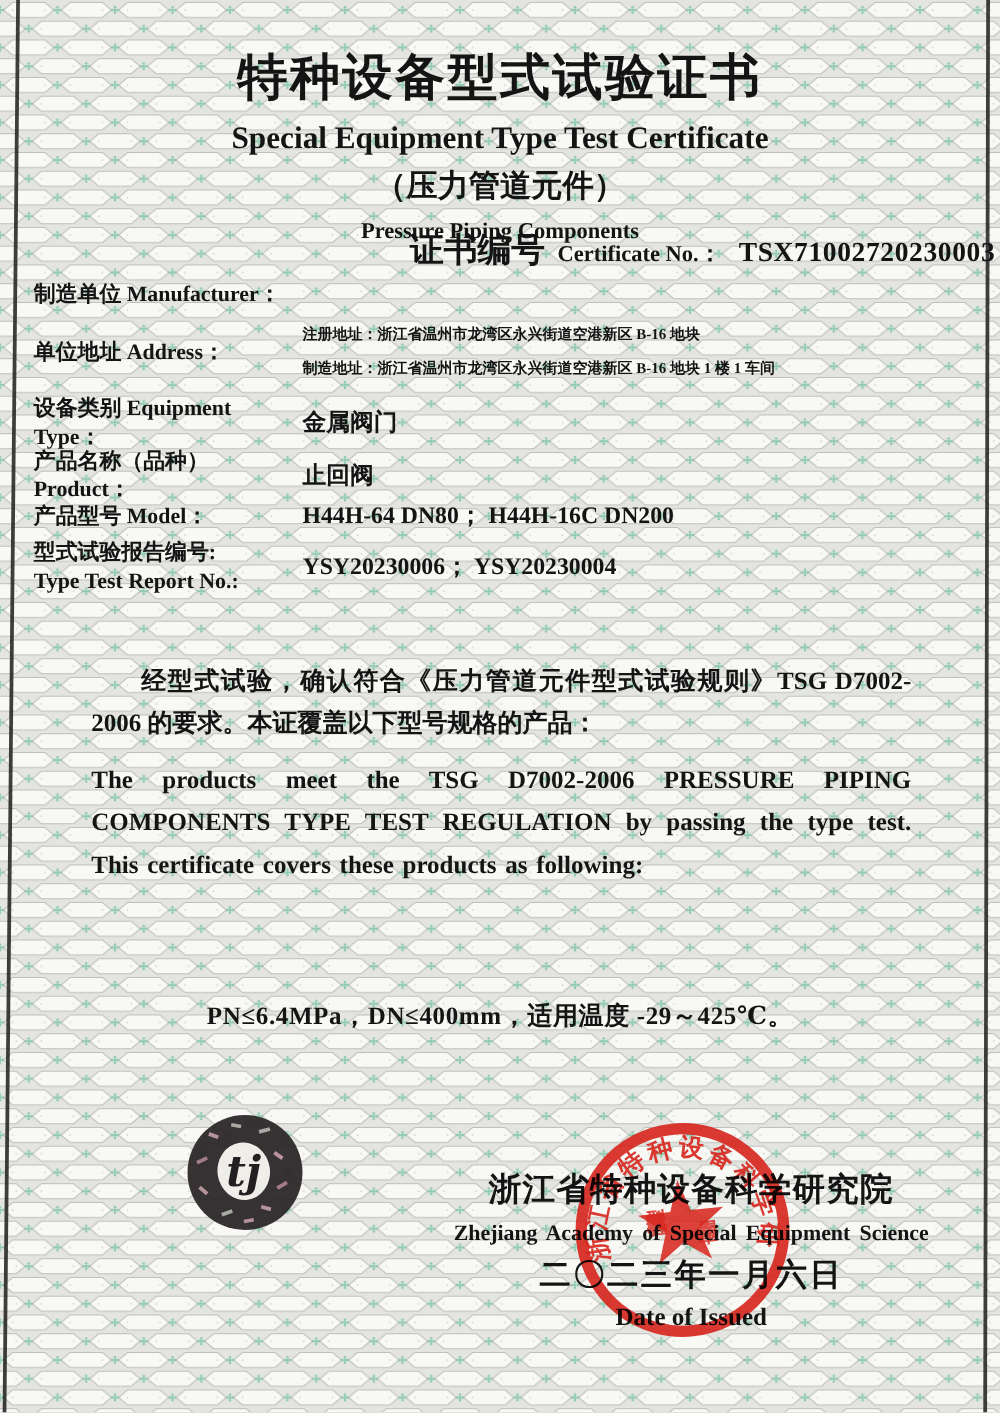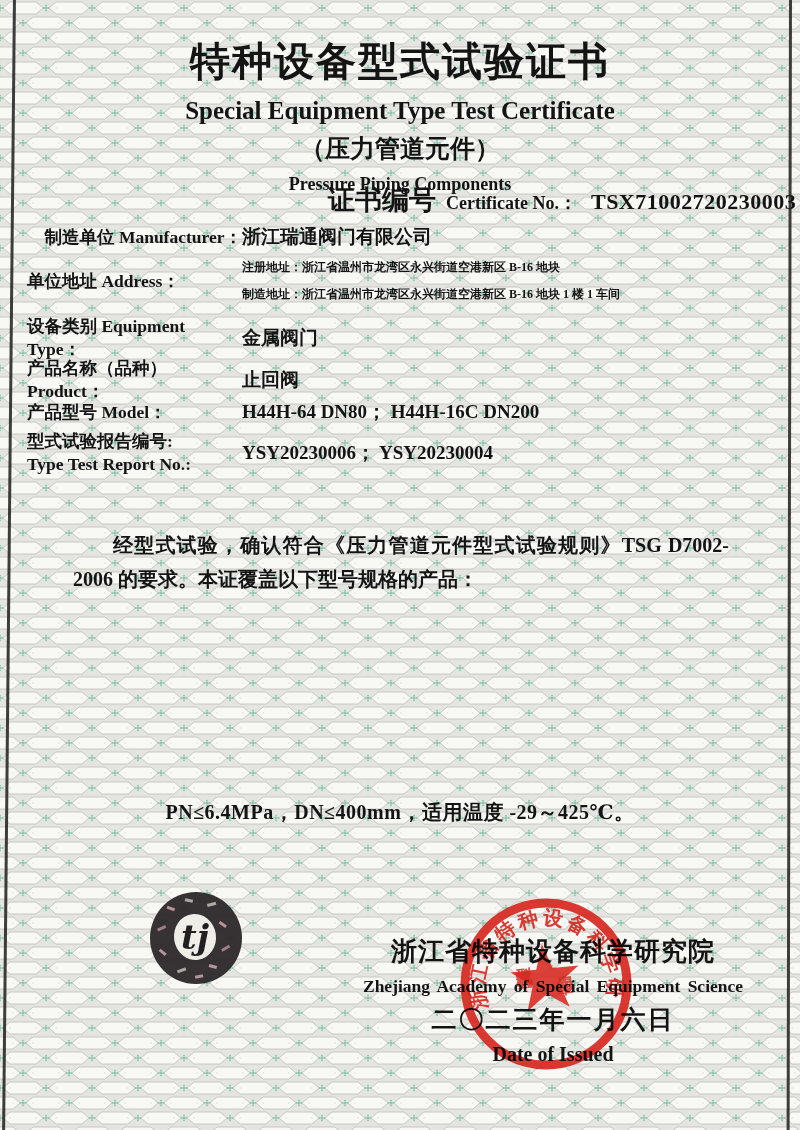--- a/index.html
+++ b/index.html
@@ -20,21 +20,21 @@
   .subtitle-cn{font-size:25px;margin-top:7px;}
   .subtitle-en{font-size:18px;margin-top:9px;}
   .certno{position:absolute;left:328px;top:182px;white-space:nowrap;}
   .certno .cn{font-size:27px;}
   .certno .en{font-size:18px;margin-left:6px;}
   .certno .num{font-size:22px;margin-left:10px;letter-spacing:.5px;}
   .frow{position:absolute;left:27px;width:756px;display:flex;align-items:center;}
   .frow .lbl{width:215px;flex:0 0 215px;font-size:17.5px;line-height:23px;}
   .frow .val{font-size:19px;}
   .frow .val.small{font-size:12px;line-height:27px;}
-  .r0{top:224px;text-align:right;} .r1{top:254px;} .r2{top:315px;} .r3{top:357px;} .r4{top:399px;} .r5{top:430px;}
+  .r0{top:224px;} .r1{top:254px;} .r2{top:315px;} .r3{top:357px;} .r4{top:399px;} .r5{top:430px;}
   .paras{position:absolute;left:73px;top:528px;width:656px;}
   .para{font-size:20px;line-height:34px;text-align:justify;}
   .para.cn{text-indent:2em;}
   .para.en{margin-top:11px;word-spacing:2px;}
   .spec{position:absolute;left:0;top:799px;width:800px;text-align:center;font-size:20px;letter-spacing:.5px;}
   .issuer{position:absolute;left:318px;top:934px;width:470px;text-align:center;z-index:2;}
   .issuer .cn{font-size:26px;letter-spacing:1px;}
   .issuer .en{font-size:17.5px;margin-top:7px;word-spacing:3px;}
   .issuer .date{font-size:25px;margin-top:6px;letter-spacing:2px;}
   .issuer .dlabel{font-size:20px;margin-top:7px;}
@@ -99,21 +99,20 @@
     </div>
 
     <div class="certno">
       <span class="cn">证书编号</span>
       <span class="en">Certificate No.：</span>
       <span class="num">TSX71002720230003</span>
     </div>
 
     <div class="frow r0">
       <span class="lbl">制造单位 Manufacturer：</span>
-      <span class="val">浙江瑞通阀门有限公司</span>
     </div>
 
     <div class="frow r1">
       <span class="lbl">单位地址 Address：</span>
       <span class="val small">
         <div>注册地址：浙江省温州市龙湾区永兴街道空港新区 B-16 地块</div>
         <div>制造地址：浙江省温州市龙湾区永兴街道空港新区 B-16 地块 1 楼 1 车间</div>
       </span>
     </div>
 
@@ -135,20 +134,21 @@
     <div class="frow r5">
       <span class="lbl">
         <div>型式试验报告编号:</div>
         <div>Type Test Report No.:</div>
       </span>
       <span class="val">YSY20230006；  YSY20230004</span>
     </div>
 
     <div class="paras">
       <div class="para cn">经型式试验，确认符合《压力管道元件型式试验规则》TSG D7002-2006 的要求。本证覆盖以下型号规格的产品：</div>
+      <div class="para en">The products meet the TSG D7002-2006 PRESSURE PIPING COMPONENTS TYPE TEST REGULATION by passing the type test. This certificate covers these products as following:</div>
     </div>
 
     <div class="spec">PN≤6.4MPa，DN≤400mm，适用温度 -29～425℃。</div>
 
     <div class="issuer">
       <div class="cn">浙江省特种设备科学研究院</div>
       <div class="en">Zhejiang Academy of Special Equipment Science</div>
       <div class="date">二〇二三年一月六日</div>
       <div class="dlabel">Date of Issued</div>
     </div>

